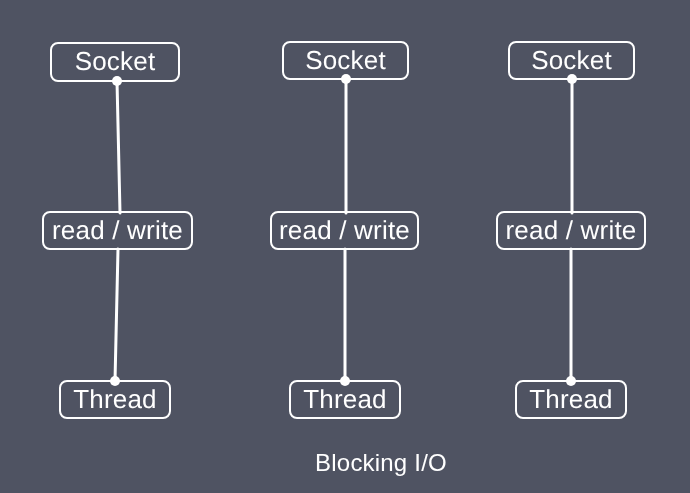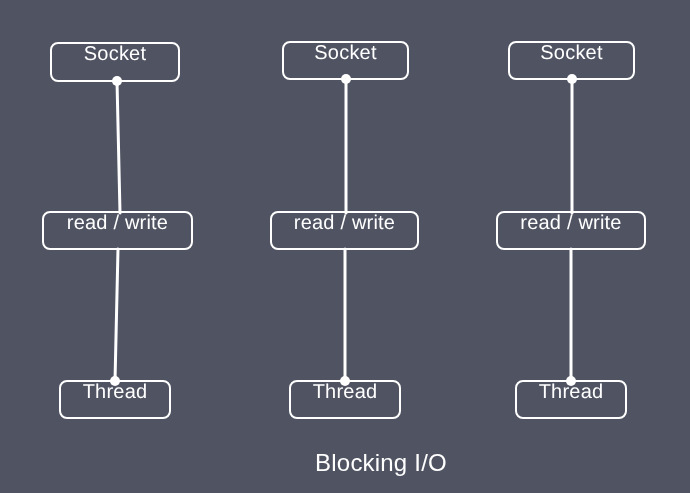--- a/index.html
+++ b/index.html
@@ -18,23 +18,23 @@
     overflow: hidden;
   }
   .node {
     position: absolute;
     box-sizing: border-box;
     border: 2px solid #ffffff;
     border-radius: 8px;
     background: transparent;
     color: #ffffff;
     display: flex;
-    align-items: flex-start;
+    align-items: center;
     justify-content: center;
-    font-size: 20px;
+    font-size: 26px;
     font-weight: 400;
     letter-spacing: 0.2px;
     white-space: nowrap;
     line-height: 1;
     text-rendering: geometricPrecision;
   }
   .node-label {
     display: block;
     padding-bottom: 2px;
   }

